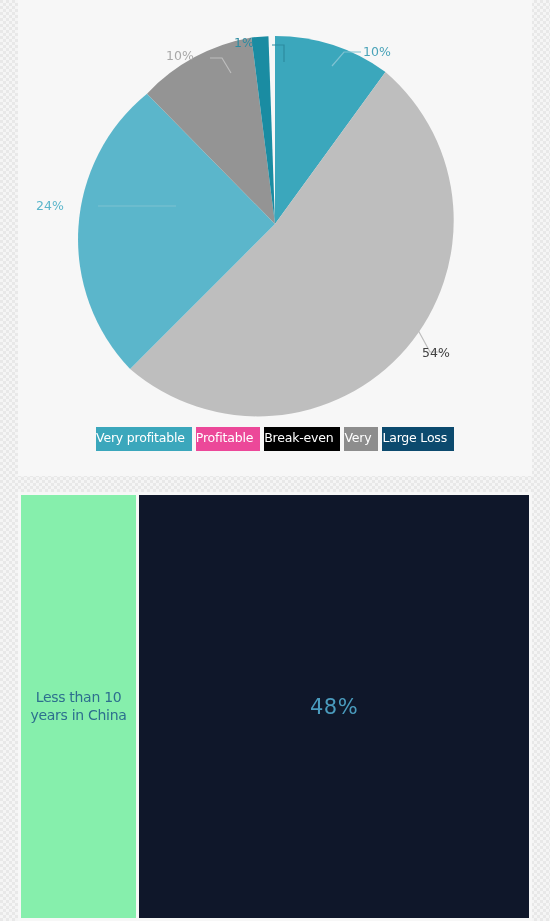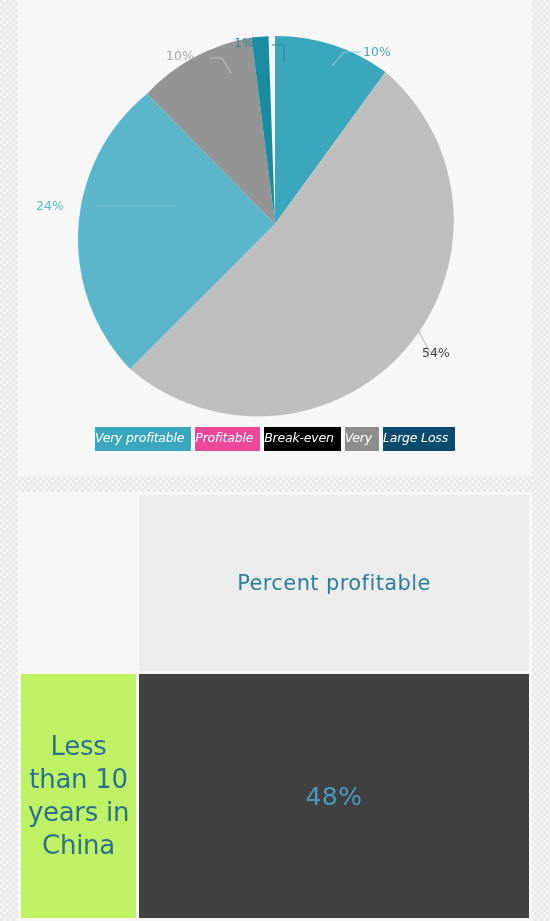--- a/index.html
+++ b/index.html
@@ -59,21 +59,20 @@
   }
 
   .legend-item {
     color: #ffffff;
     font-size: 12.5px;
     line-height: 1;
     padding: 5px 7px 6px 0;
     white-space: nowrap;
     font-family: "DejaVu Sans", sans-serif;
     letter-spacing: -0.2px;
-    font-style: italic;
   }
 
   
   #table-card {
     top: 492px;
     height: 429px;
     padding: 0;
   }
 
   table.ptable {
@@ -99,32 +98,32 @@
   .head-cell {
     background: #ececec;
     color: #2d7d9a;
     font-size: 21px;
     letter-spacing: 0.4px;
     height: 107px;
   }
 
   .row-label {
     width: 115px;
-    background: #bef264;
+    background: #86efac;
     color: #2d6f8e;
-    font-size: 26px;
+    font-size: 14px;
     font-weight: bold;
     line-height: 1.28;
     letter-spacing: -0.3px;
   }
 
   .row-value {
-    background: #404040;
+    background: #0f172a;
     color: #4a9bbd;
-    font-size: 25px;
+    font-size: 21px;
     letter-spacing: 0.5px;
   }
 
   .r1 { height: 148px; }
   .r2 { height: 165px; }
 
   
   .plabel {
     position: absolute;
     font-size: 12.5px;
@@ -182,23 +181,19 @@
     <span class="legend-item" style="background:#ec4899;">Profitable</span>
     <span class="legend-item" style="background:#000000;">Break-even</span>
     <span class="legend-item" style="background:#8d8d8d;">Very</span>
     <span class="legend-item" style="background:#0c4a6e;">Large Loss</span>
   </div>
 </div>
 
 <div class="card" id="table-card">
   <table class="ptable">
     <tbody>
-      <tr>
-        <td class="corner-cell"></td>
-        <th class="head-cell">Percent profitable</th>
-      </tr>
       <tr class="r1">
         <td class="row-label">Less than 10 years in China</td>
         <td class="row-value">48%</td>
       </tr>
     </tbody>
   </table>
 </div>
 
 </body></html>

